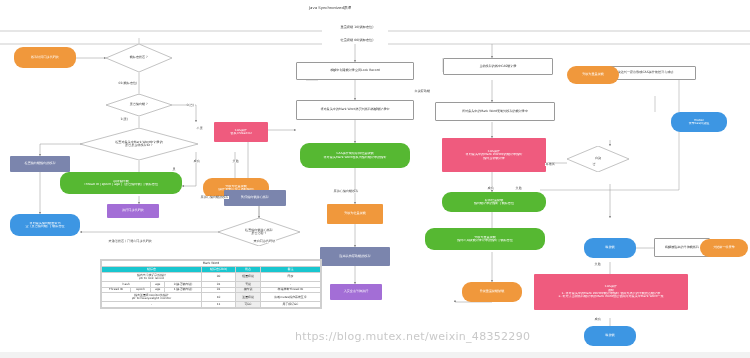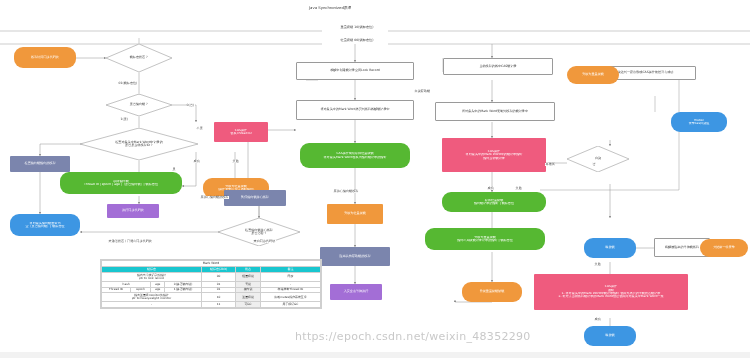--- a/index.html
+++ b/index.html
@@ -420,15 +420,15 @@
           <tr>
             <td colspan="4">-</td>
             <td colspan="1">11</td>
             <td colspan="1" class="mw-state">可GC</td>
             <td colspan="1">用于标记GC</td>
           </tr>
         </tbody>
     </table>
   </div>
 
-  <div class="watermark">https://epoch.csdn.net/weixin_48352290</div>
+  <div class="watermark">https://blog.mutex.net/weixin_48352290</div>
   <div class="footbar"></div>
 </div>
 
 </body></html>

